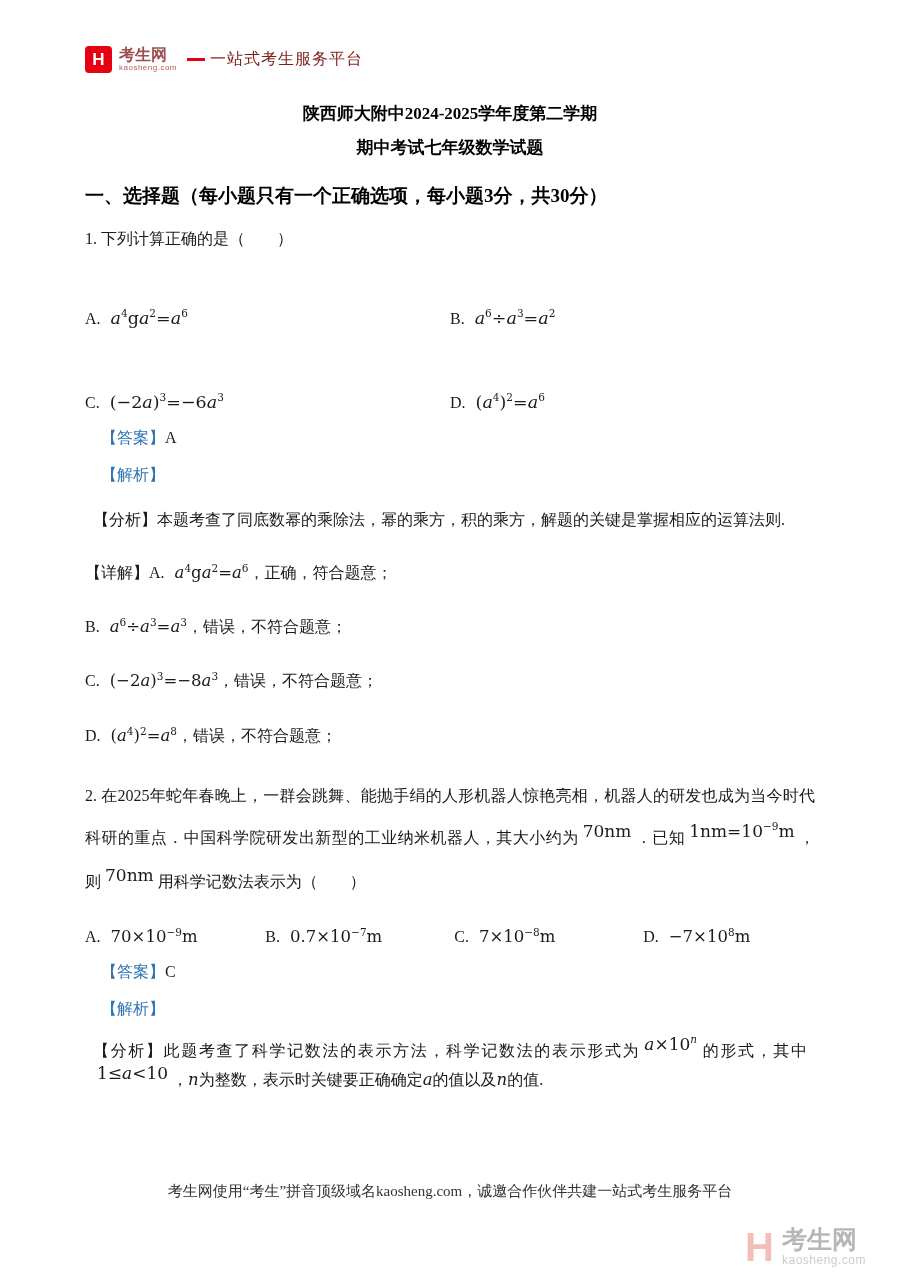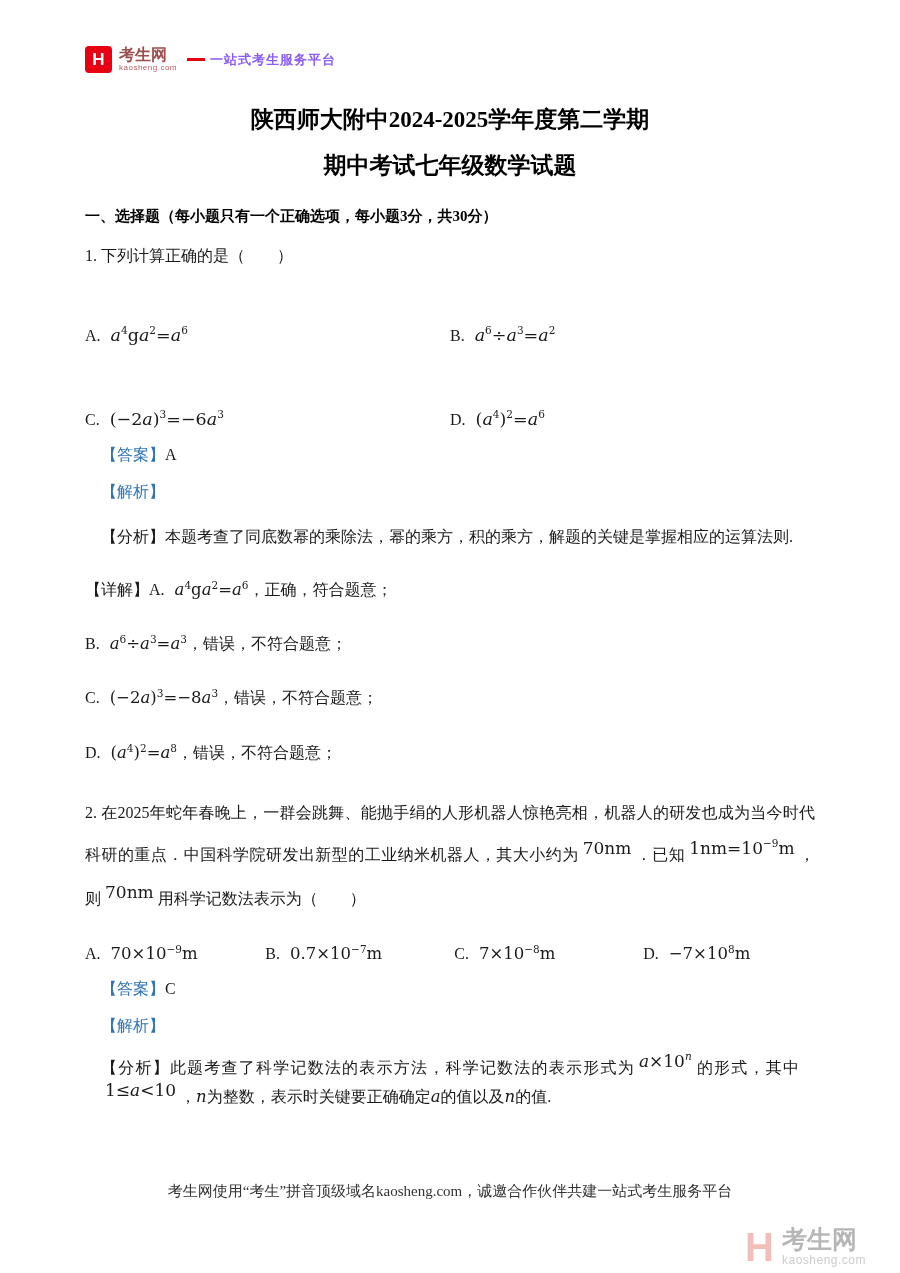--- a/index.html
+++ b/index.html
@@ -9,30 +9,30 @@
 
   
   .header{display:flex;align-items:center;margin-bottom:24px;}
   .logo-icon{width:27px;height:27px;background:#e60012;border-radius:4px;color:#fff;
     font-family:"Liberation Sans",sans-serif;font-weight:bold;font-size:17px;
     display:flex;align-items:center;justify-content:center;margin-right:7px;}
   .brand-col{display:flex;flex-direction:column;line-height:1.05;margin-right:10px;}
   .brand{font-family:"Liberation Sans",sans-serif;font-weight:bold;font-size:16px;color:#9b4f4f;}
   .domain{font-family:"Liberation Sans",sans-serif;font-size:8px;color:#b06060;letter-spacing:.5px;}
   .tag-dash{width:18px;height:3px;background:#e60012;margin-right:5px;}
-  .tagline{font-family:"Liberation Sans",sans-serif;font-weight:bold;font-size:13px;color:#8b5cf6;letter-spacing:1px;}
+  .tagline{font-family:"Liberation Sans",sans-serif;font-weight:normal;font-size:16px;color:#7f1d1d;letter-spacing:1px;}
 
   
-  .title{margin:0;text-align:center;font-size:23px;font-weight:700;line-height:2.0;color:#000;}
-  .section{margin:18px 0 10px;font-size:15px;font-weight:700;color:#000;}
+  .title{margin:0;text-align:center;font-size:17px;font-weight:700;line-height:2.0;color:#000;}
+  .section{margin:18px 0 10px;font-size:19px;font-weight:700;color:#000;}
 
   
   .stem{margin:16px 0;font-size:16px;line-height:1.7;}
   .rich{line-height:2.55;text-align:justify;margin-top:26px;}
-  .body-line{margin:20px 16px;font-size:16px;line-height:1.7;}
+  .body-line{margin:20px 8px;font-size:16px;line-height:1.7;}
   .detail{margin:26px 0;}
   .answer-line{margin:16px 16px;font-size:16px;}
   .blue{color:#2e74b5;}
   .opt-label{margin-right:10px;}
 
   
   .math{font-family:"DejaVu Serif",serif;font-size:16.5px;white-space:nowrap;}
   .math i{font-style:italic;}
   .math sup{font-size:10.5px;vertical-align:super;line-height:0;}
   .math.big{font-size:17.5px;margin-top:36px;}

